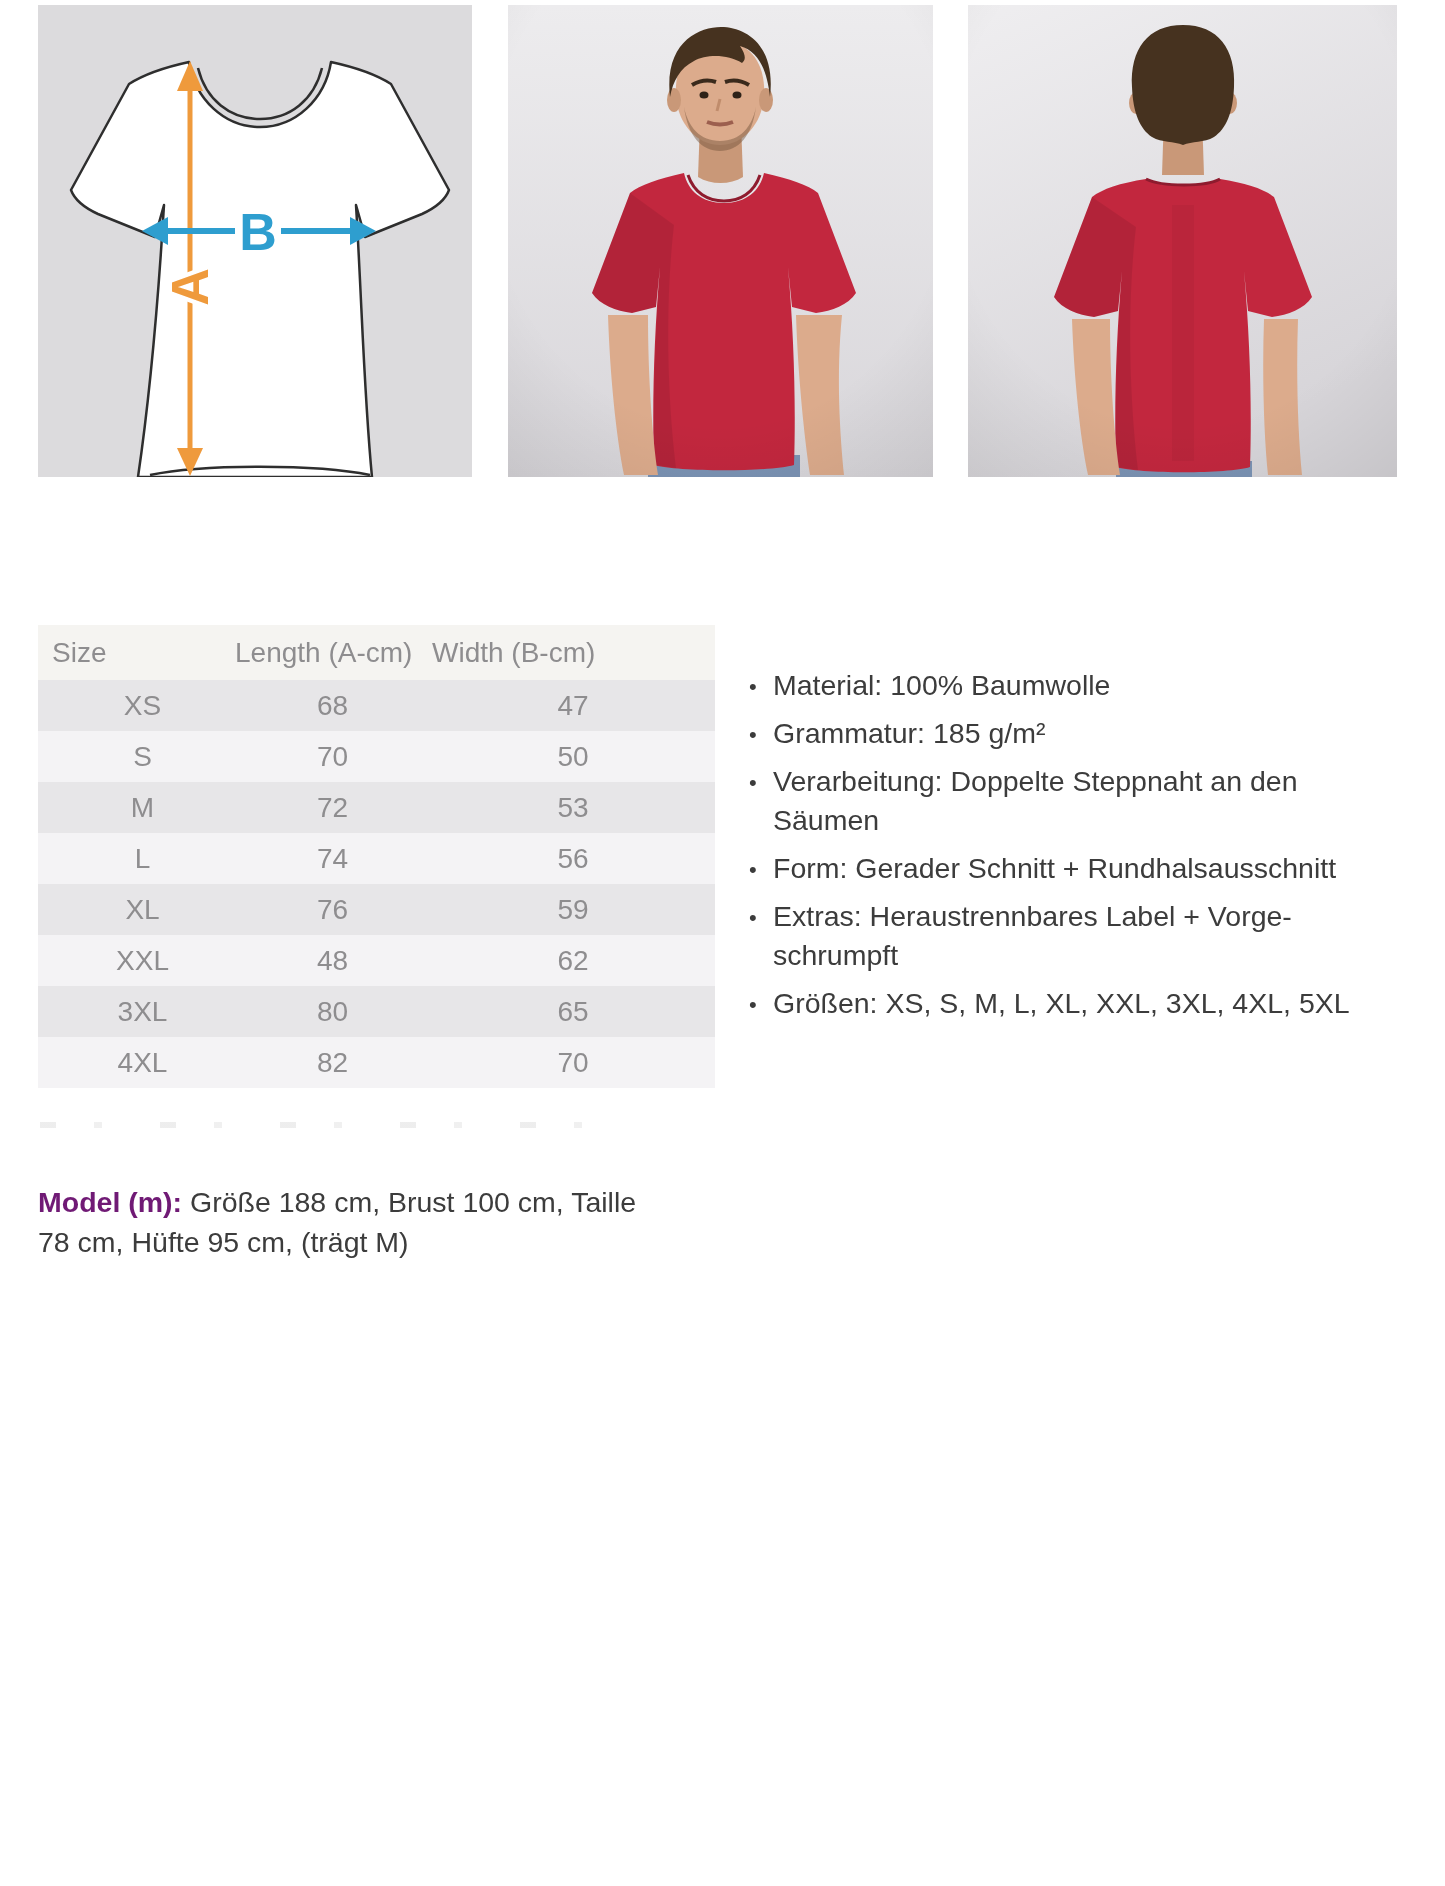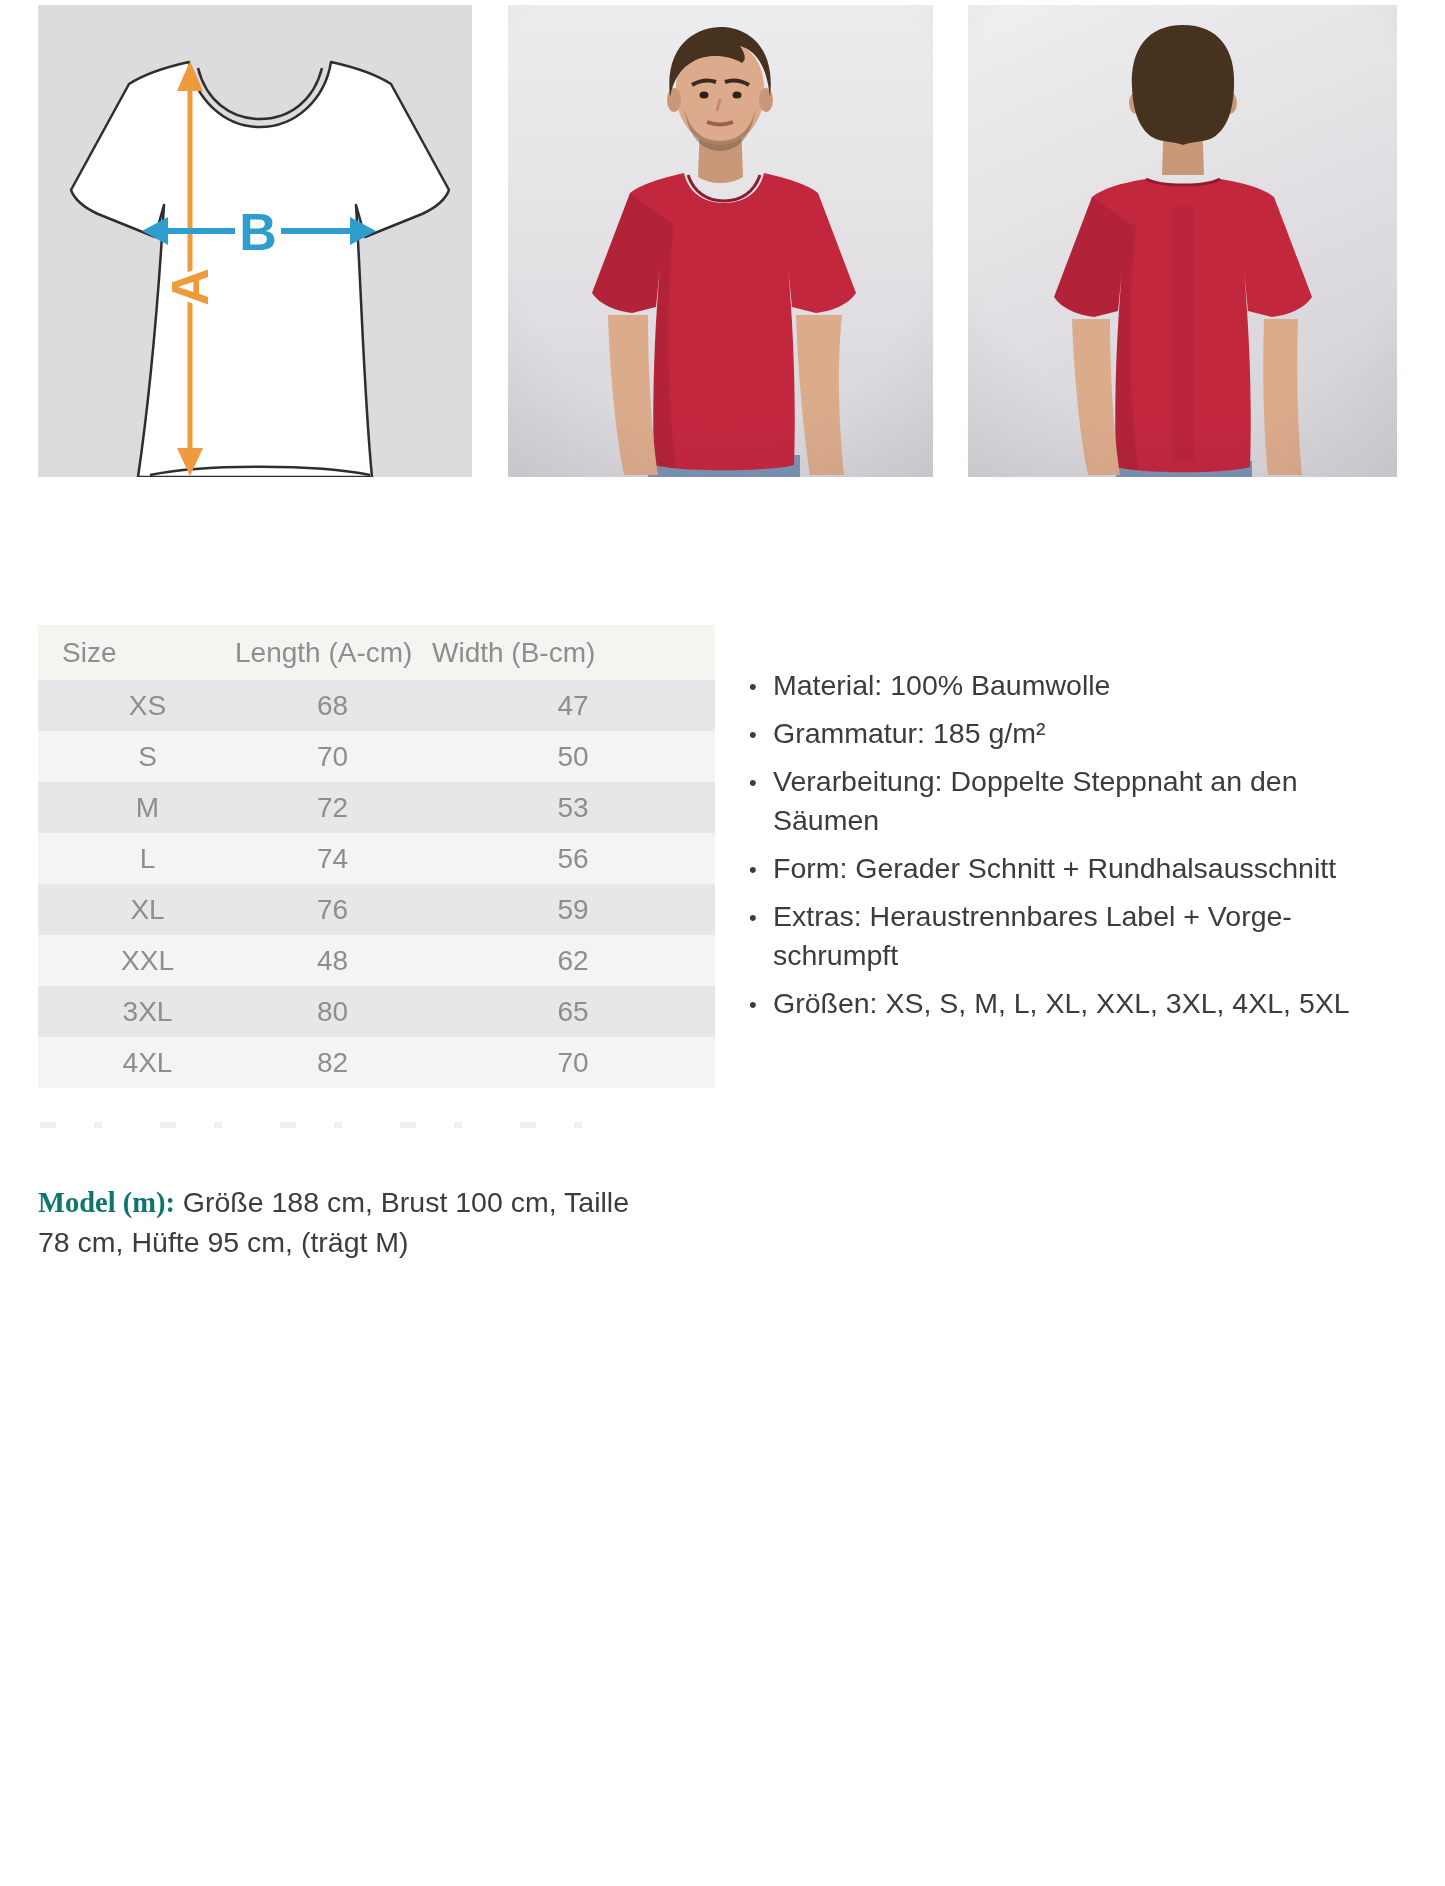--- a/index.html
+++ b/index.html
@@ -20,21 +20,21 @@
     position:absolute;left:38px;top:625px;width:677px;
     border-collapse:collapse;table-layout:fixed;
     font-size:28px;color:#8e8d8f;
   }
   .size-table col.c1{width:196px;}
   .size-table col.c2{width:197px;}
   .size-table th{
     background:#f5f4f1;font-weight:400;text-align:left;height:53px;
   }
   .size-table td{height:49px;text-align:center;}
-  .size-table th:first-child,.size-table td:first-child{padding-left:24px;}
+  .size-table th:first-child,.size-table td:first-child{padding-left:14px;}
   .size-table tbody tr:nth-child(odd){background:#e7e6e8;}
   .size-table tbody tr:nth-child(even){background:#f4f3f5;}
 
   
   .cropped-row{
     position:absolute;left:40px;top:1122px;width:600px;height:6px;
     background:repeating-linear-gradient(90deg,
       #d8d8d8 0 16px, transparent 16px 54px,
       #dedede 54px 62px, transparent 62px 120px);
     opacity:.45;
@@ -50,21 +50,21 @@
   .desc li{position:relative;padding-left:30px;margin:0 0 9px 0;}
   .desc li .dot{
     position:absolute;left:6px;top:1px;font-size:22px;color:#3c3c3c;
   }
 
   
   .notes{
     position:absolute;left:38px;top:1183px;
     font-size:28.5px;line-height:39.5px;color:#3c3c3c;white-space:nowrap;
   }
-  .notes b{color:#0f766e;font-weight:700;font-family:Liberation Serif, serif;}
+  .notes b{color:#701a75;font-weight:700;}
 </style>
 </head>
 <body>
 
 <figure class="panel" id="panel-diagram">
   <svg viewBox="0 0 434 472">
     <rect x="0" y="0" width="434" height="472" fill="#DCDBDD"></rect>
     <g fill="#ffffff" stroke="#2e2e2e" stroke-width="2.5" stroke-linejoin="round">
       <path d="M151,57 C128,62 105,70 91,79 L33,185 C37,196 47,203 60,209 L117,232 L126,200
                C120,300 112,390 100,472 L334,472 C326,390 324,300 318,200 L327,232 L384,209

